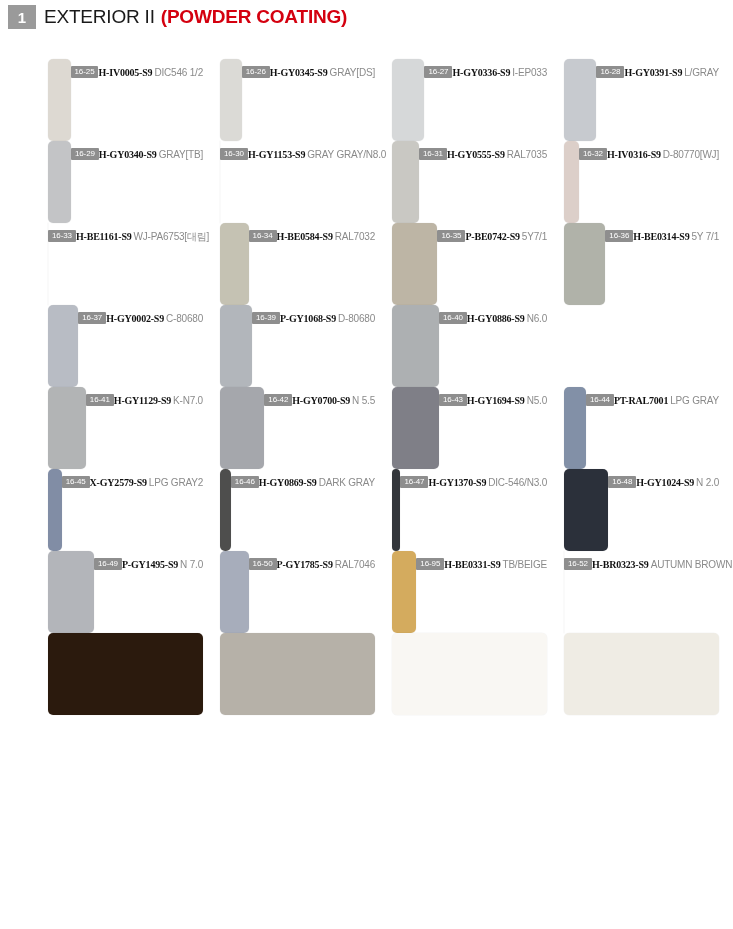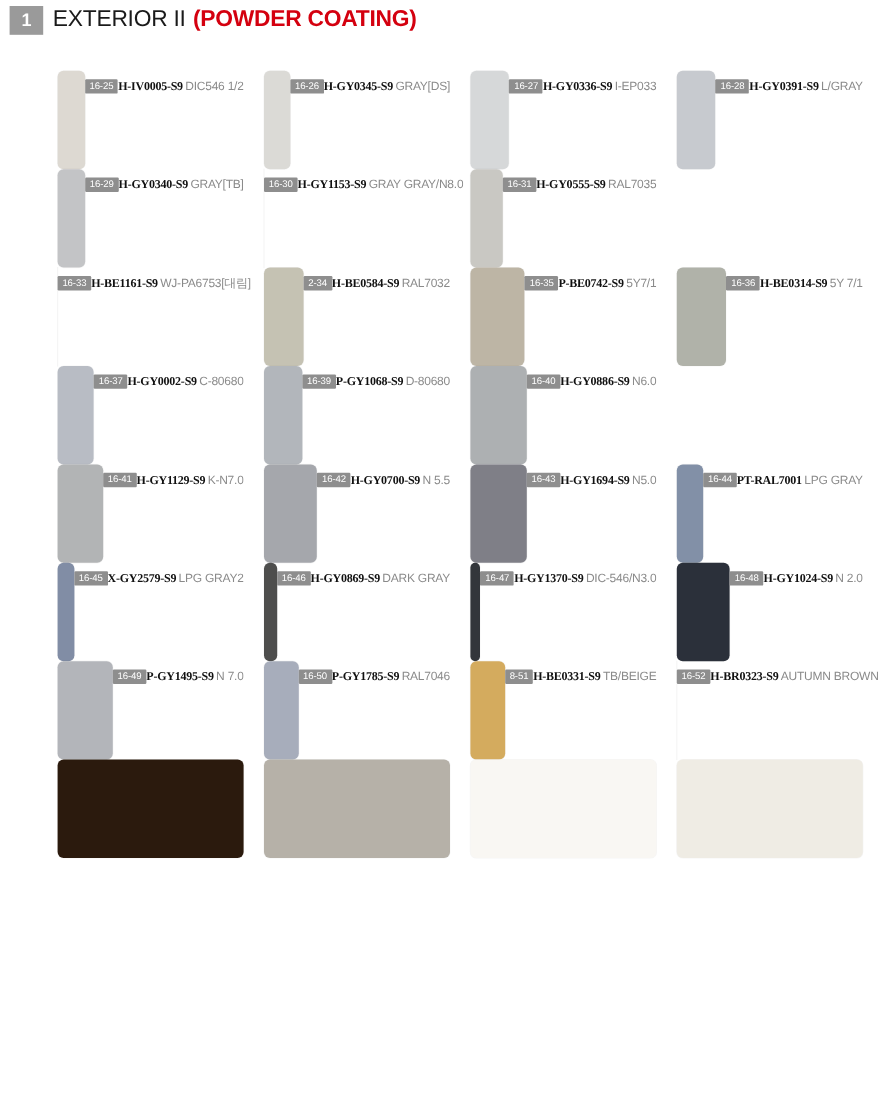--- a/index.html
+++ b/index.html
@@ -154,33 +154,40 @@
             <span class="name-wrap"><span class="name-main">H-GY1153-S9</span><span class="name-sub">GRAY GRAY/N8.0</span></span>
           </div>
         </div>
         <div class="cell">
           <div class="swatch" style="background: rgb(201, 200, 195);"></div>
           <div class="labelbar">
             <span class="code-badge">16-31</span>
             <span class="name-wrap"><span class="name-main">H-GY0555-S9</span><span class="name-sub">RAL7035</span></span>
           </div>
         </div>
+        <div class="cell">
+          <div class="swatch" style="background: rgb(220, 207, 201);"></div>
+          <div class="labelbar">
+            <span class="code-badge">16-32</span>
+            <span class="name-wrap"><span class="name-main">H-IV0316-S9</span><span class="name-sub">D-80770[WJ]</span></span>
+          </div>
+        </div>
       </div>
       <div class="row">
         <div class="cell">
           <div class="swatch" style="background: rgb(212, 188, 166);"></div>
           <div class="labelbar">
             <span class="code-badge">16-33</span>
             <span class="name-wrap"><span class="name-main">H-BE1161-S9</span><span class="name-sub">WJ-PA6753[대림]</span></span>
           </div>
         </div>
         <div class="cell">
           <div class="swatch" style="background: rgb(197, 194, 179);"></div>
           <div class="labelbar">
-            <span class="code-badge">2-34</span>
+            <span class="code-badge">16-34</span>
             <span class="name-wrap"><span class="name-main">H-BE0584-S9</span><span class="name-sub">RAL7032</span></span>
           </div>
         </div>
         <div class="cell">
           <div class="swatch" style="background: rgb(189, 181, 165);"></div>
           <div class="labelbar">
             <span class="code-badge">16-35</span>
             <span class="name-wrap"><span class="name-main">P-BE0742-S9</span><span class="name-sub">5Y7/1</span></span>
           </div>
         </div>
@@ -286,21 +293,21 @@
         <div class="cell">
           <div class="swatch" style="background: rgb(167, 173, 187);"></div>
           <div class="labelbar">
             <span class="code-badge">16-50</span>
             <span class="name-wrap"><span class="name-main">P-GY1785-S9</span><span class="name-sub">RAL7046</span></span>
           </div>
         </div>
         <div class="cell">
           <div class="swatch" style="background: rgb(212, 171, 94);"></div>
           <div class="labelbar">
-            <span class="code-badge">8-51</span>
+            <span class="code-badge">16-95</span>
             <span class="name-wrap"><span class="name-main">H-BE0331-S9</span><span class="name-sub">TB/BEIGE</span></span>
           </div>
         </div>
         <div class="cell">
           <div class="swatch" style="background: rgb(138, 97, 56);"></div>
           <div class="labelbar">
             <span class="code-badge">16-52</span>
             <span class="name-wrap"><span class="name-main">H-BR0323-S9</span><span class="name-sub">AUTUMN BROWN</span></span>
           </div>
         </div>

